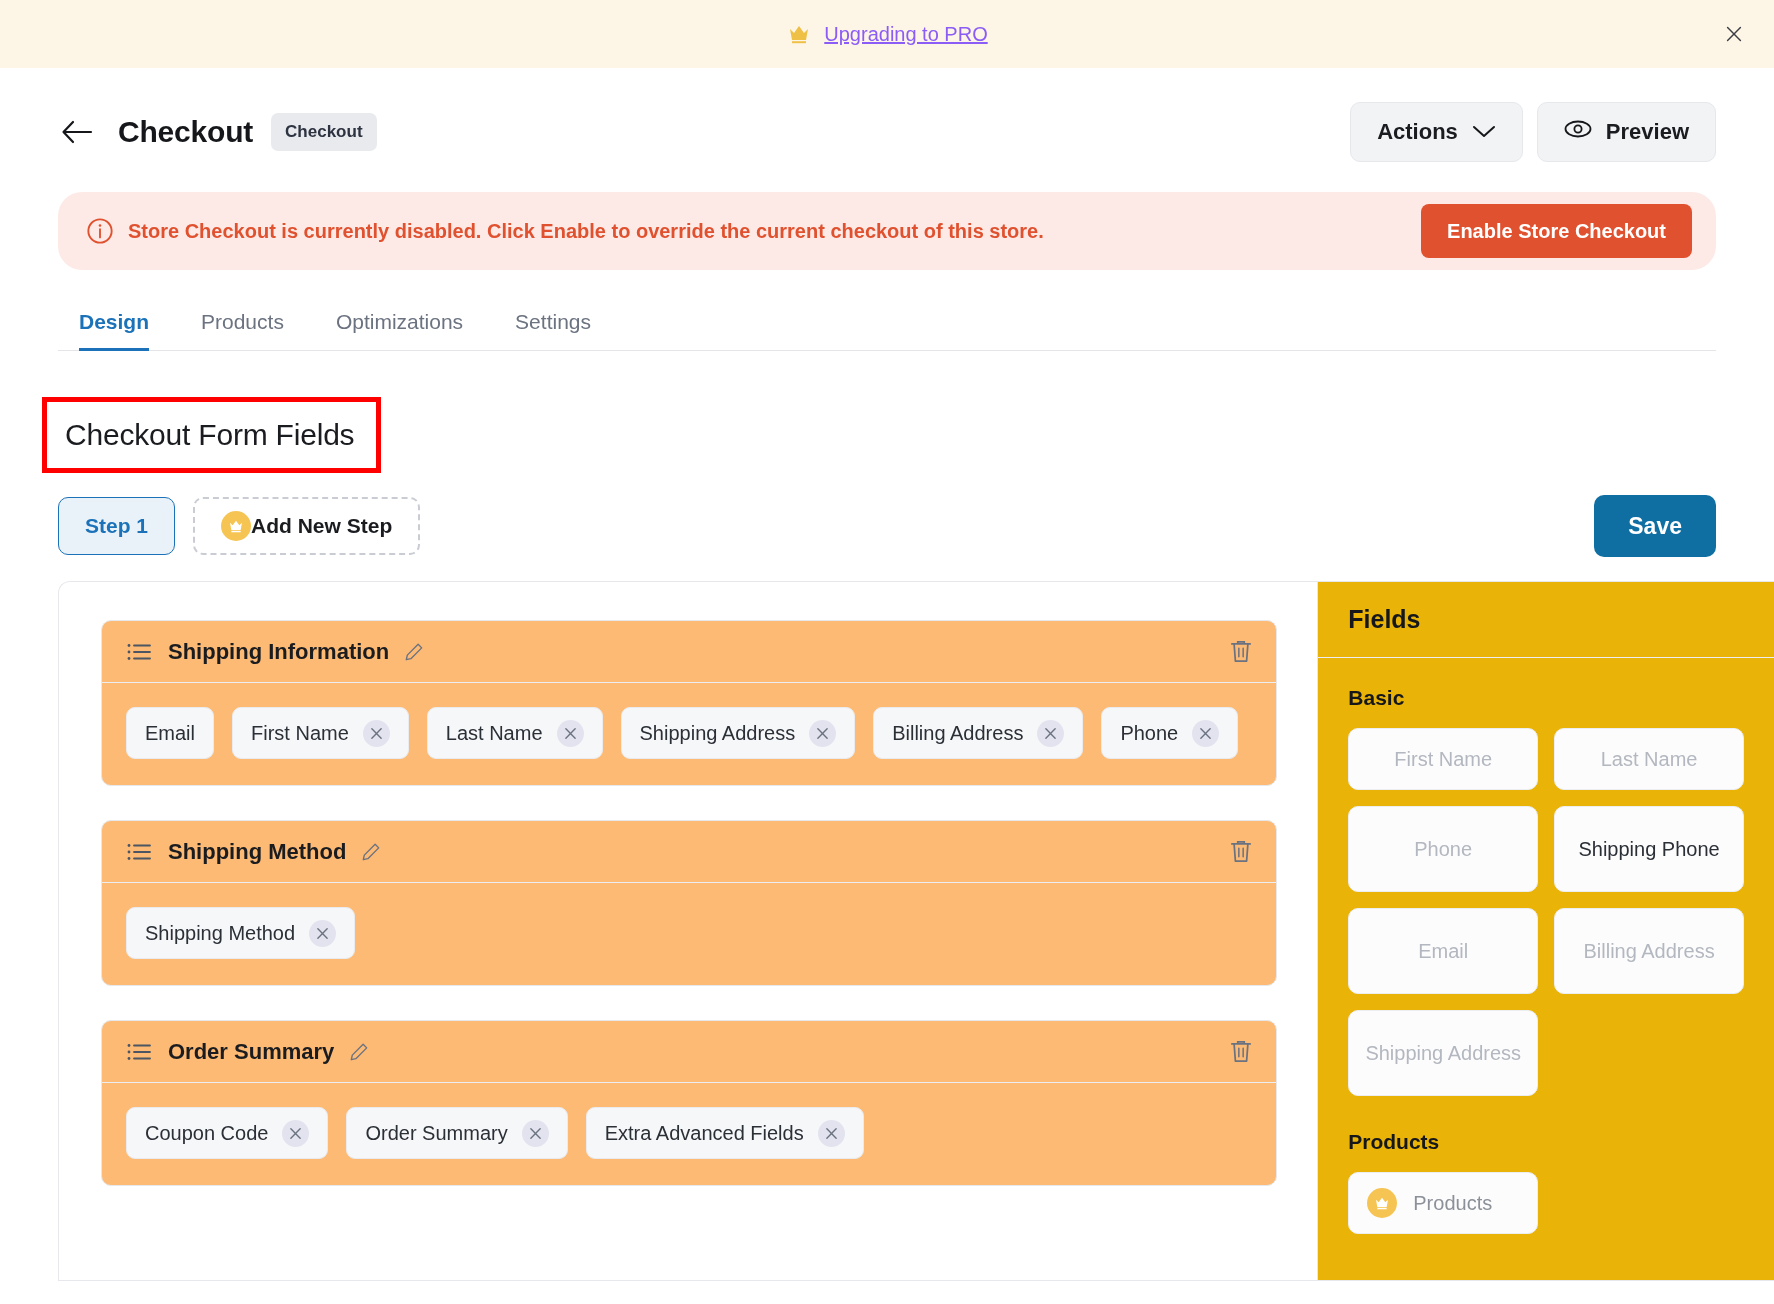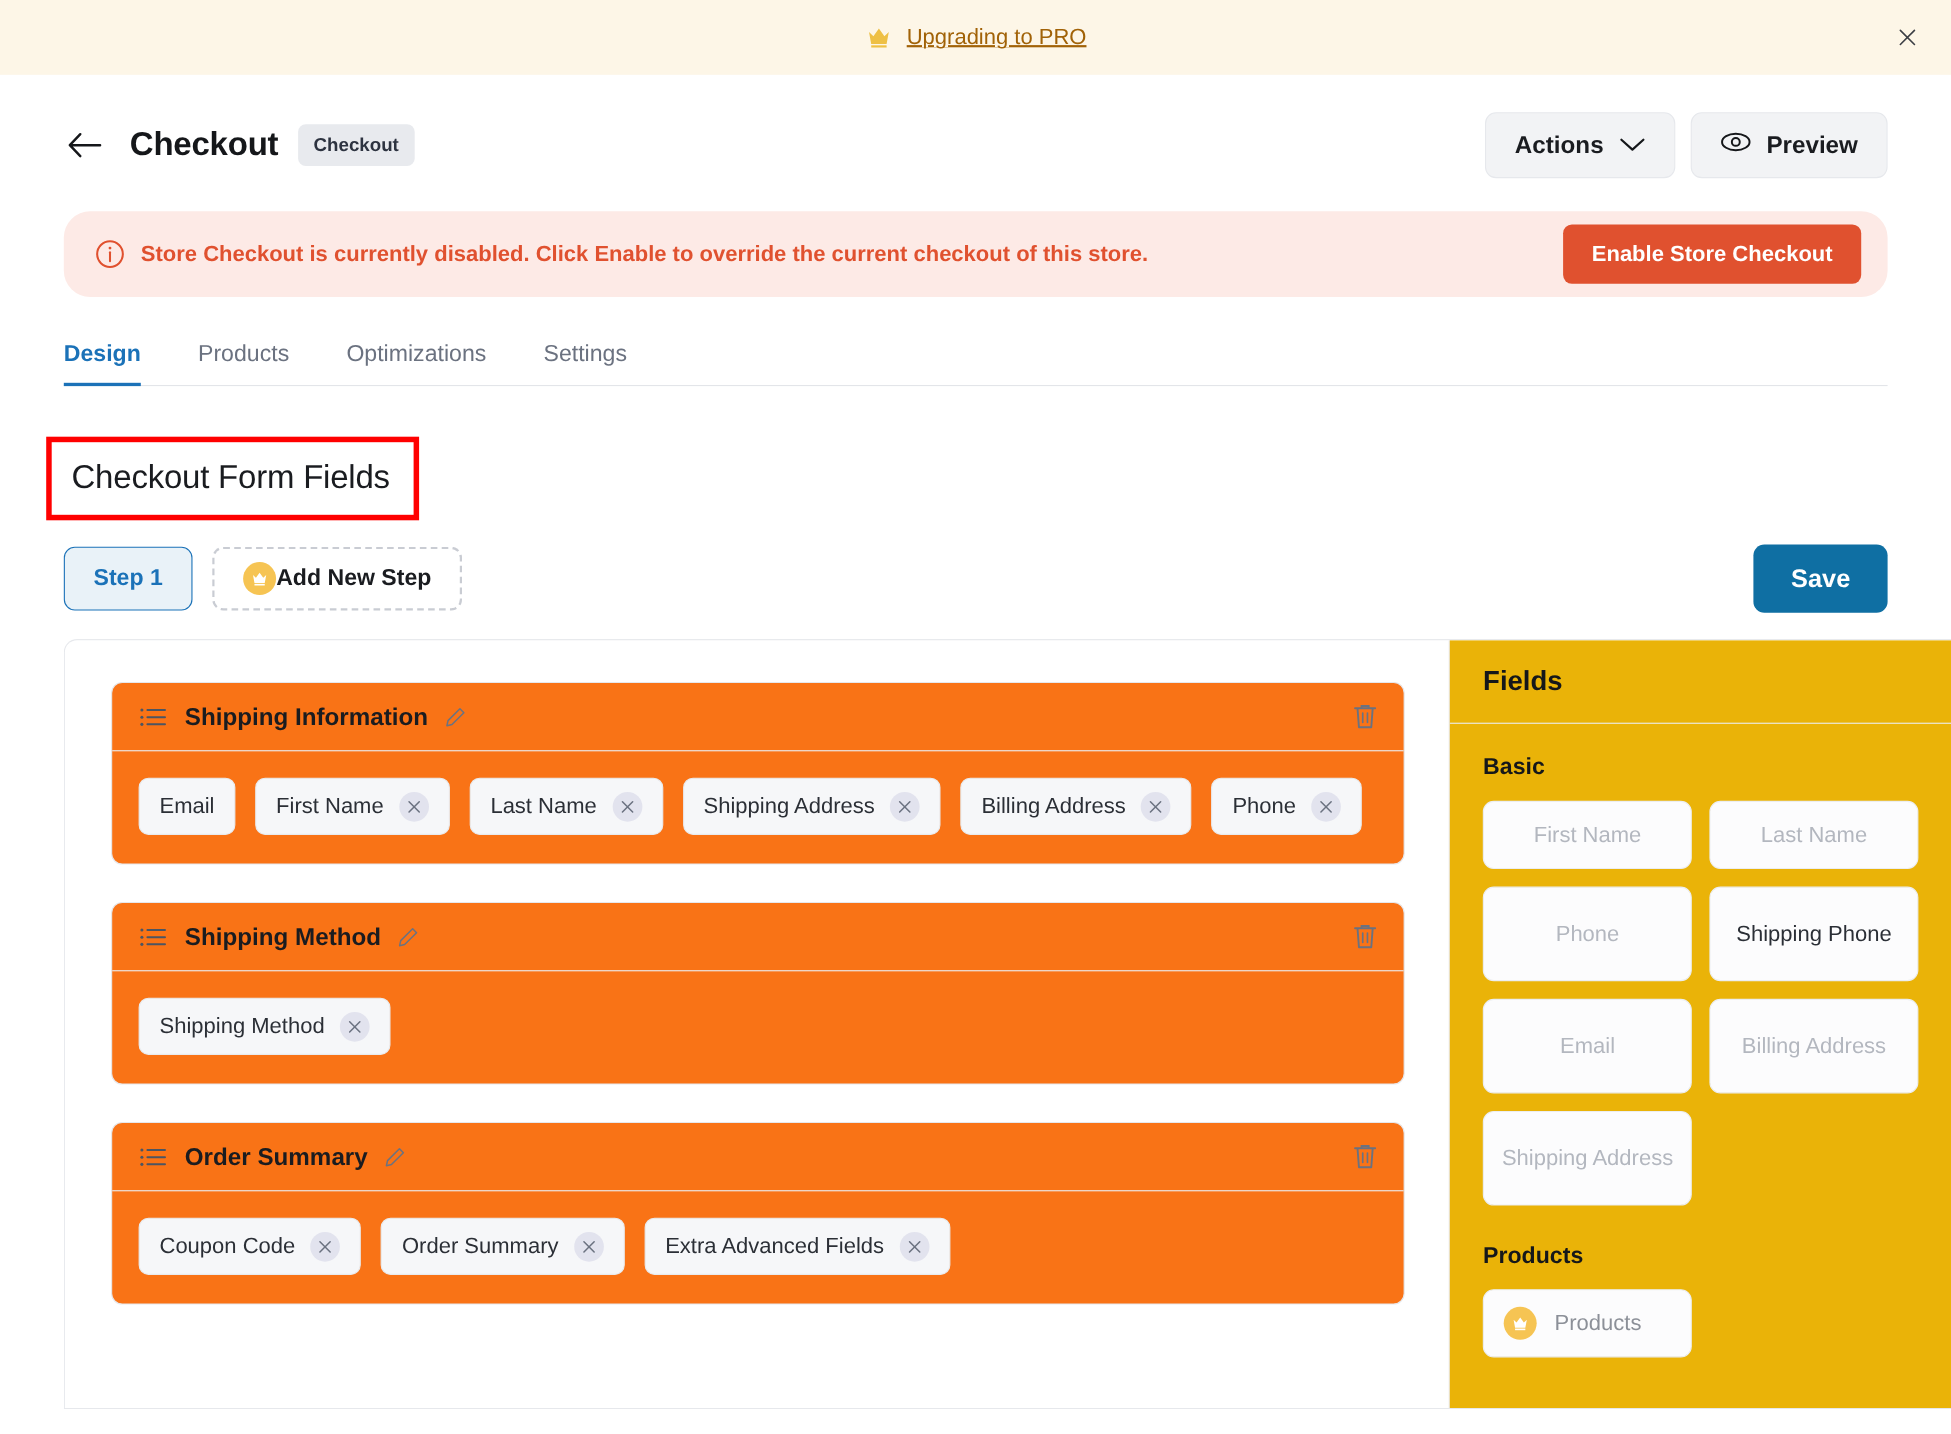--- a/index.html
+++ b/index.html
@@ -19,21 +19,21 @@
     align-items: center;
     justify-content: center;
     gap: 12px;
   }
   .promo-text {
     font-size: 20px;
     color: #1d1d1f;
     letter-spacing: .1px;
   }
   .promo-link {
-    color: #a16207;
+    color: #8b5cf6;
     text-decoration: underline;
     font-size: 20px;
     cursor: pointer;
   }
   .crown-badge { display: inline-block; line-height: 0; }
   .promo-close {
     position: absolute;
     right: 26px; top: 50%;
     transform: translateY(-50%);
     width: 28px; height: 28px;
@@ -130,20 +130,21 @@
     font-size: 21px;
     color: #6b7280;
     padding: 0 26px 16px 26px;
     cursor: pointer;
     position: relative;
   }
   .tab:first-child { padding-left: 0; }
   .tab.active {
     color: #1b72b8;
     font-weight: bold;
+    margin-left: 21px;
   }
   .tab.active::after {
     content: "";
     position: absolute;
     left: 0; right: 26px; bottom: -1px;
     height: 3px;
     background: #1b72b8;
   }
 
   
@@ -227,21 +228,21 @@
     width: 1260px;
     padding: 38px 40px 0 42px;
     border-right: 1px solid #e6e8ec;
     overflow: hidden;
   }
 
   .section-card {
     border: 1px solid #e6e8ec;
     border-radius: 10px;
     margin-bottom: 34px;
-    background: #f97316;
+    background: #fdba74;
   }
   .section-head {
     display: flex;
     align-items: center;
     height: 62px;
     padding: 0 22px 0 24px;
     border-bottom: 1px solid #eceef1;
   }
   .drag-handle { line-height: 0; margin-right: 16px; cursor: grab; }
   .section-title {

